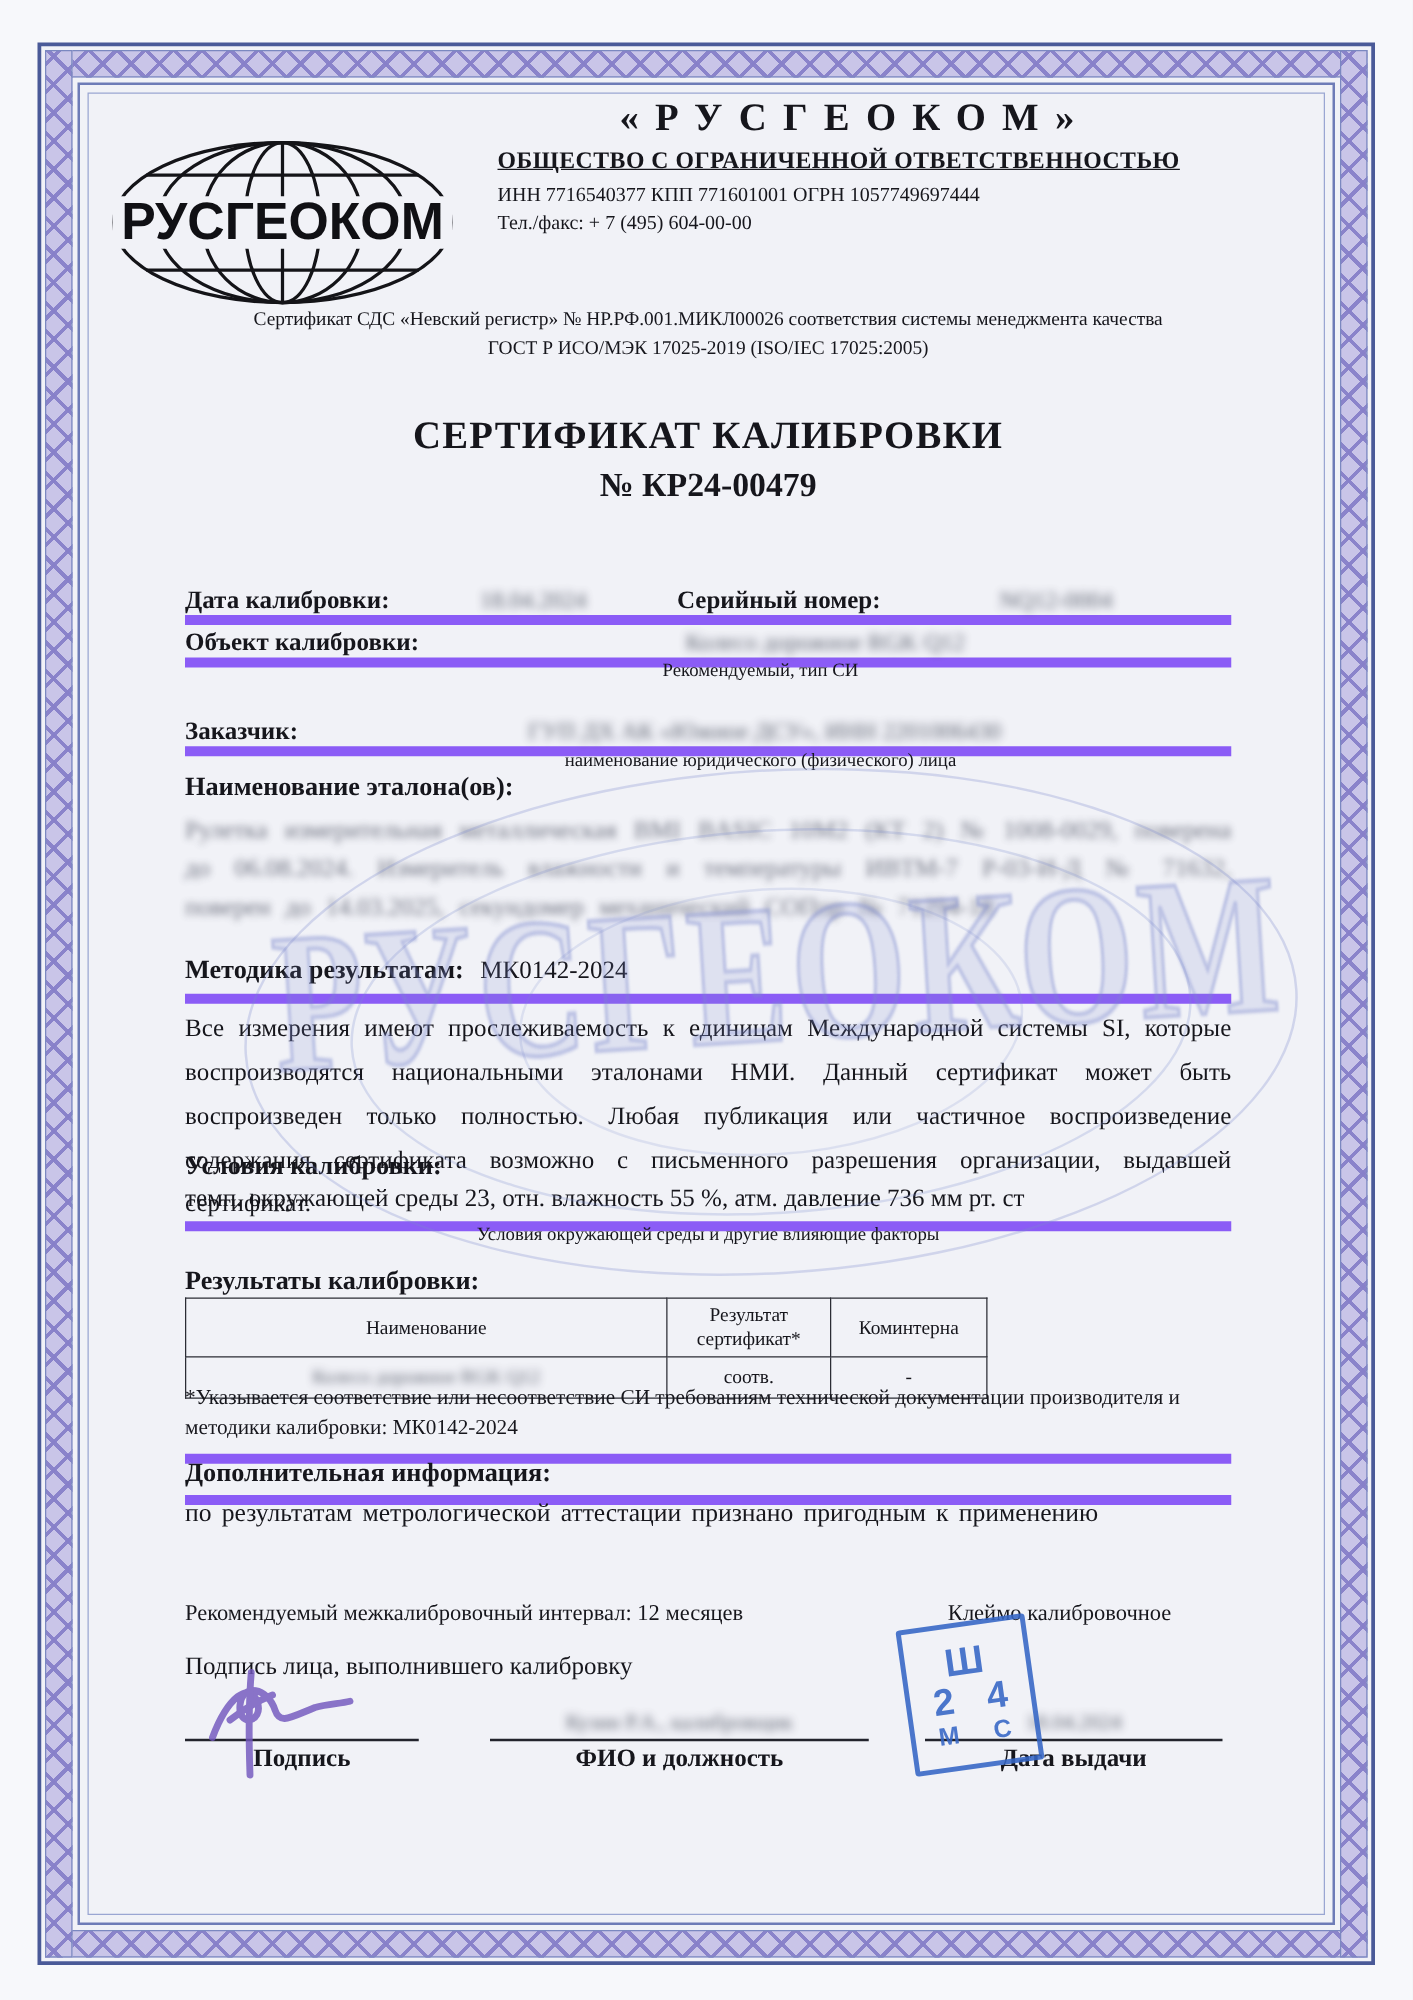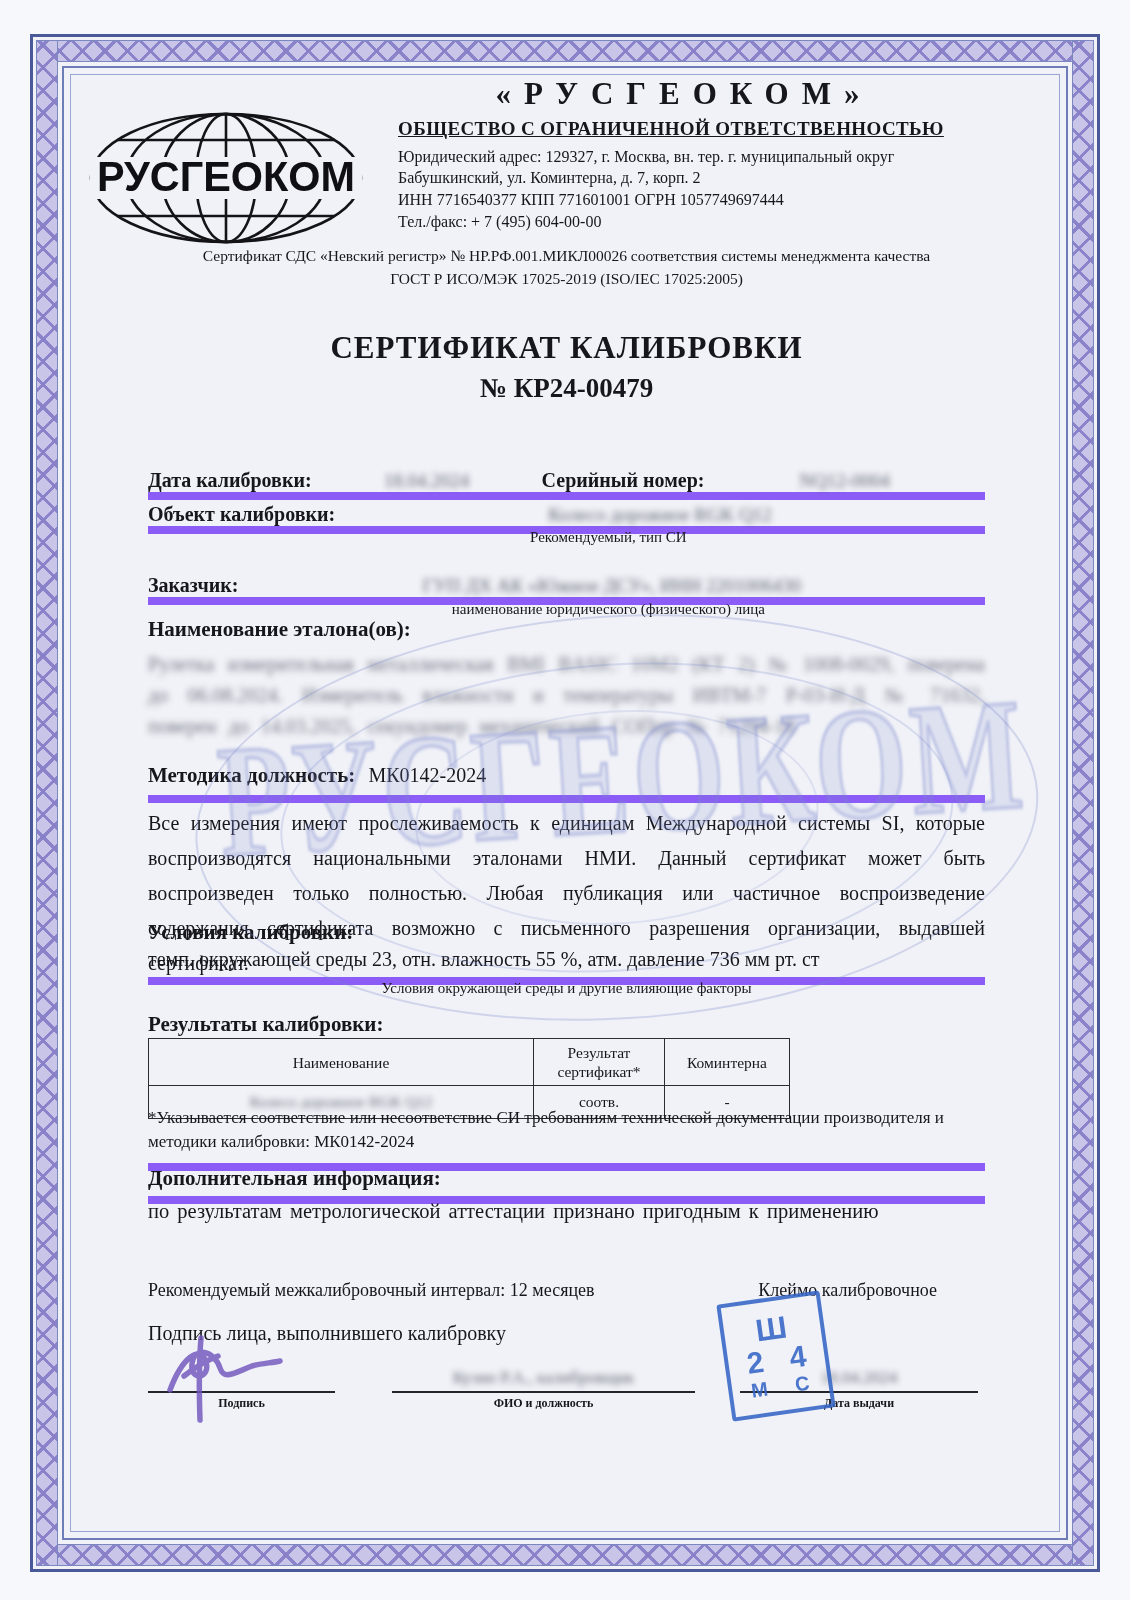--- a/index.html
+++ b/index.html
@@ -83,21 +83,21 @@
 
   #footnote{top:1106px;font-size:17px;line-height:24px;padding-bottom:9px;}
   #add-label{top:1166px;font-size:21px;padding-bottom:5px;}
   #add-value{top:1200px;font-size:20.5px;word-spacing:3px;}
 
   
   #footer-row{top:1280px;display:flex;justify-content:space-between;font-size:18px;}
   #footer-row .right{padding-right:48px;}
   #sign-caption{top:1322px;font-size:20px;}
   .sigline{position:absolute;top:1391px;border-top:2px solid #23242c;text-align:center;}
-  .sigline .lbl{font-weight:bold;font-size:12px;margin-top:3px;}
+  .sigline .lbl{font-weight:bold;font-size:20px;margin-top:3px;}
   .sig-val{position:absolute;bottom:calc(100% + 5px);left:0;width:100%;text-align:center;font-size:17px;}
   #sig1{left:148px;width:187px;}
   #sig2{left:392px;width:303px;}
   #sig3{left:740px;width:238px;}
 
   
   #cal-stamp{
     left:724px;top:1297px;width:96px;height:110px;border:4px solid #3566c6;border-radius:3px;
     transform:rotate(-8deg);color:#3566c6;opacity:.88;
     display:flex;flex-direction:column;align-items:center;justify-content:center;
@@ -148,21 +148,20 @@
     </g>
     <rect x="4" y="47" width="272" height="42" fill="#f1f2f7"></rect>
     <text x="140" y="81" text-anchor="middle" font-family="Liberation Sans, DejaVu Sans, sans-serif" font-weight="bold" font-size="42" fill="#101014" textLength="258" lengthAdjust="spacingAndGlyphs">РУСГЕОКОМ</text>
   </svg>
 </div>
 
 <div class="abs" id="company">
   <div class="company-title">«РУСГЕОКОМ»</div>
   <div class="company-type">ОБЩЕСТВО С ОГРАНИЧЕННОЙ ОТВЕТСТВЕННОСТЬЮ</div>
   <div class="addr">
-    <div>Юридический адрес: 129327, г. Москва, вн. тер. г. муниципальный округ Бабушкинский, ул. Коминтерна, д. 7, корп. 2</div>
     <div>ИНН 7716540377 КПП 771601001 ОГРН 1057749697444</div>
     <div>Тел./факс: + 7 (495) 604-00-00</div>
   </div>
 </div>
 
 <div class="sec center" id="certlines">
   <div>Сертификат СДС «Невский регистр» № НР.РФ.001.МИКЛ00026 соответствия системы менеджмента качества</div>
   <div>ГОСТ Р ИСО/МЭК 17025-2019 (ISO/IEC 17025:2005)</div>
 </div>
 
@@ -191,21 +190,21 @@
   <div class="fval blurred">ГУП ДХ АК «Южное ДСУ», ИНН 2201006430</div>
 </div>
 <div class="sec sub" id="sub-customer">
   <div class="sub-offset">наименование юридического (физического) лица</div>
 </div>
 
 <div class="sec bold" id="etalon-label">Наименование эталона(ов):</div>
 <div class="sec blurred-lite" id="etalon-value">Рулетка измерительная металлическая BMI BASIC 10М2 (КТ 2) № 1008-0029, поверена до 06.08.2024. Измеритель влажности и температуры ИВТМ-7 Р-03-И-Д № 71632, поверен до 14.03.2025, секундомер механический СОПпр № 71294-18</div>
 
 <div class="sec rule" id="row-method">
-  <span class="flabel">Методика должность:</span>
+  <span class="flabel">Методика результатам:</span>
   <span class="mval">МК0142-2024</span>
 </div>
 
 <div class="sec" id="traceability">Все измерения имеют прослеживаемость к единицам Международной системы SI, которые воспроизводятся национальными эталонами НМИ. Данный сертификат может быть воспроизведен только полностью. Любая публикация или частичное воспроизведение содержания сертификата возможно с письменного разрешения организации, выдавшей сертификат.</div>
 
 <div class="sec bold" id="cond-label">Условия калибровки:</div>
 <div class="sec rule" id="cond-value">темп. окружающей среды 23, отн. влажность 55 %, атм. давление 736 мм рт. ст</div>
 <div class="sec sub center" id="cond-sub">Условия окружающей среды и другие влияющие факторы</div>
 
 <div class="sec bold" id="results-label">Результаты калибровки:</div>

